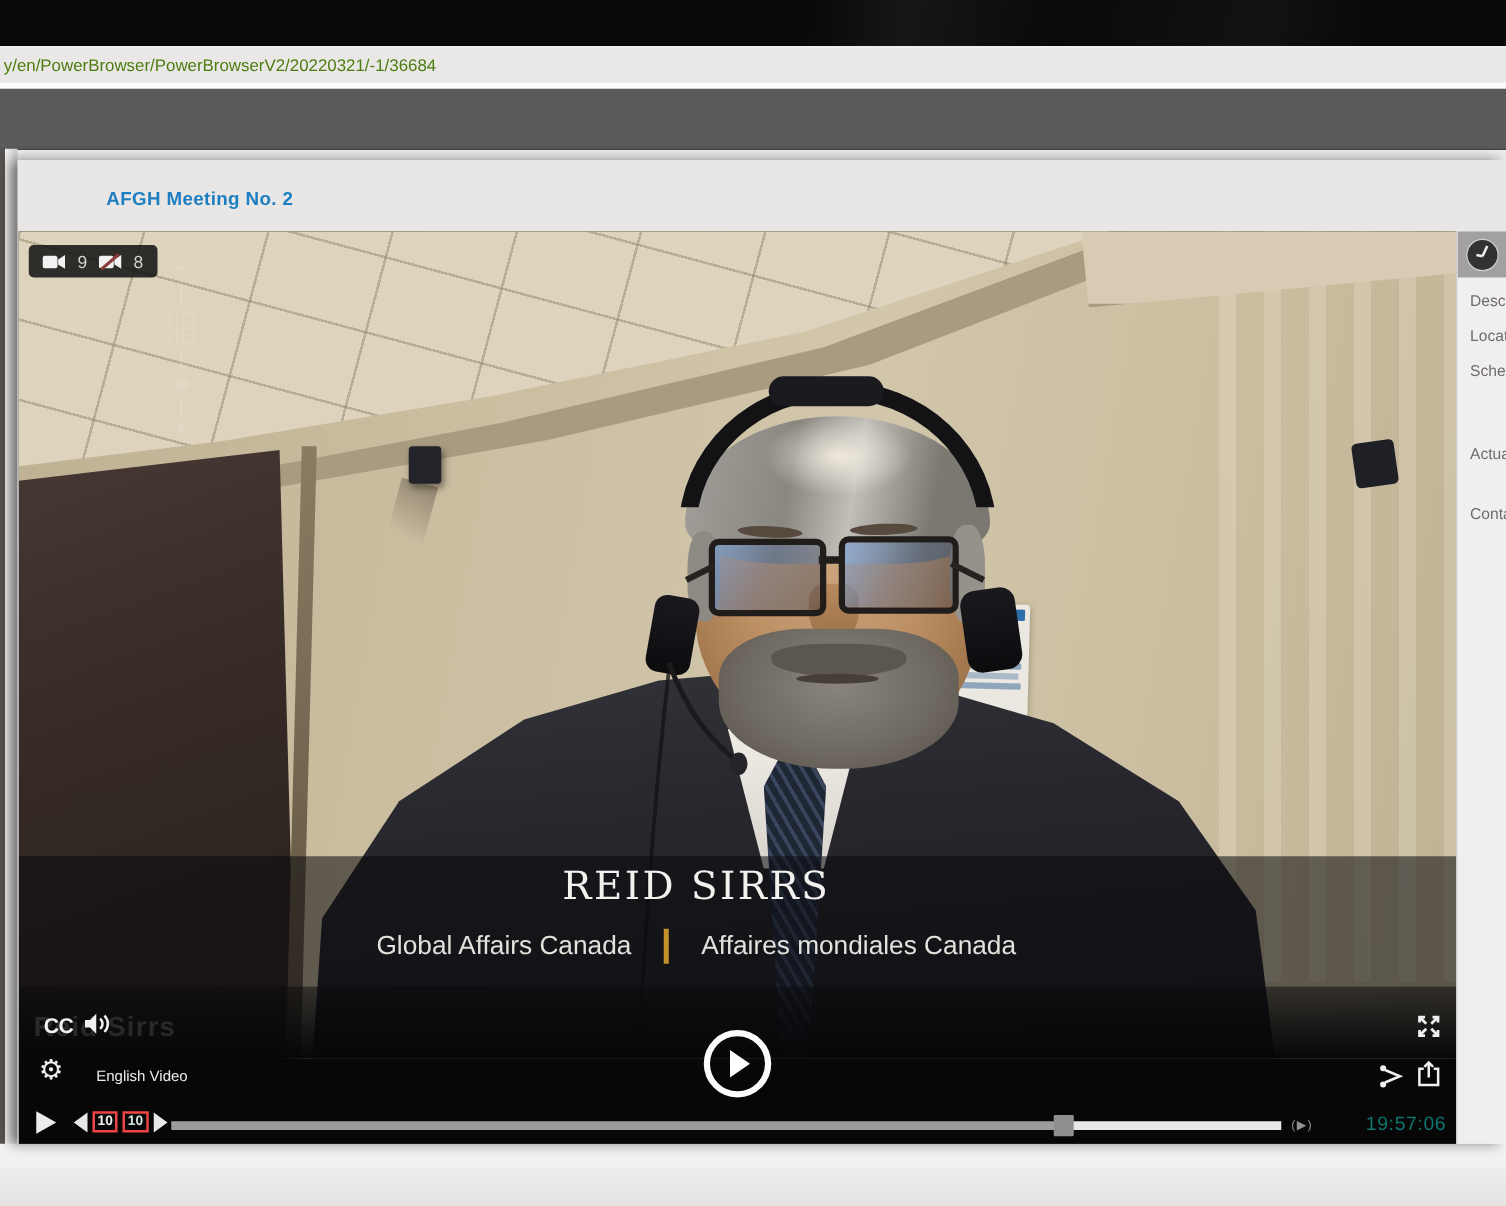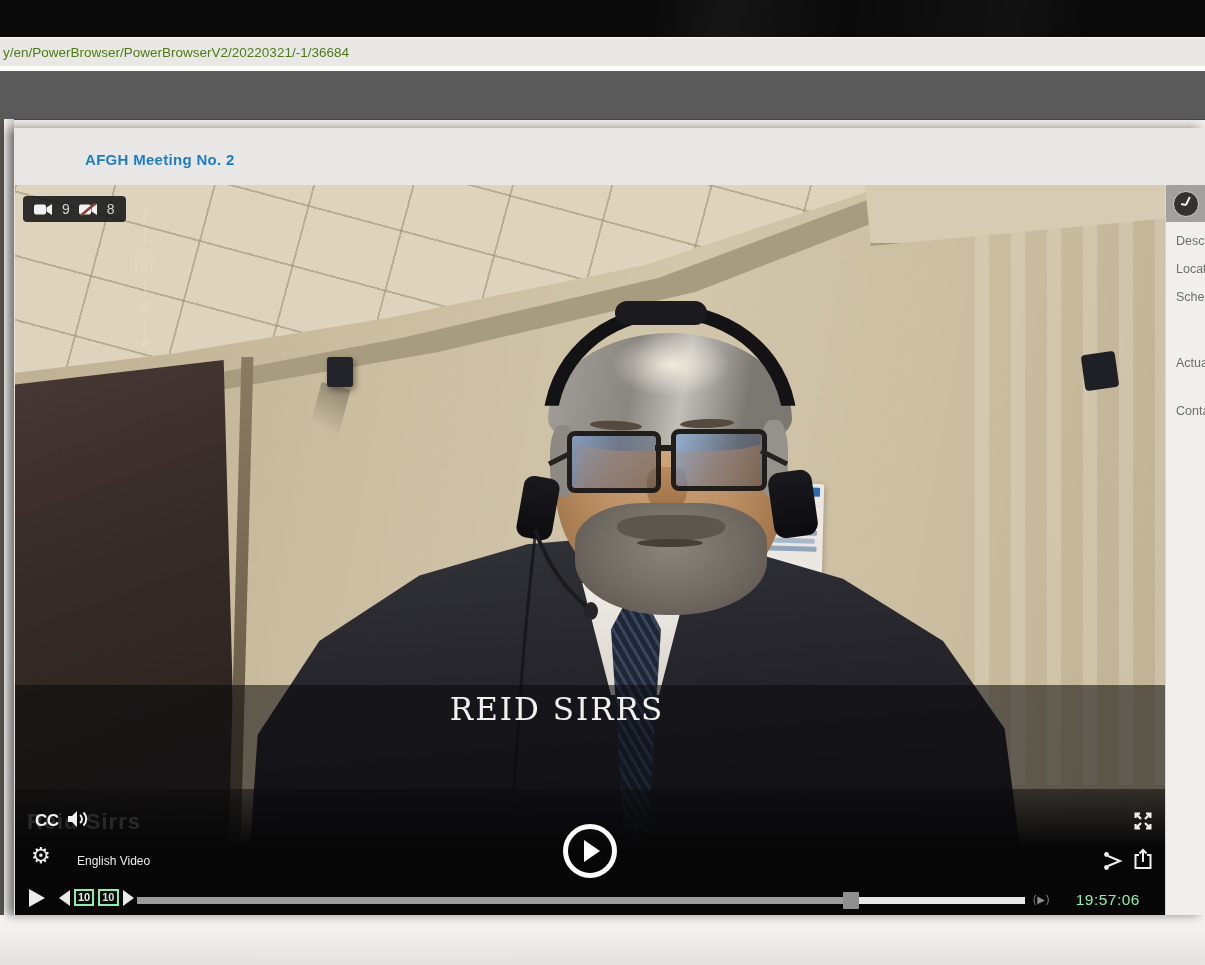--- a/index.html
+++ b/index.html
@@ -139,29 +139,29 @@
   .share-btn{left:1088px;top:666px;cursor:pointer;}
   .export-btn{left:1118px;top:663px;cursor:pointer;}
   .big-play{left:548px;top:639px;width:44px;height:44px;border:5px solid #fbfbfb;border-radius:50%;cursor:pointer;}
   .big-play::after{content:"";position:absolute;left:16px;top:11px;border-left:16px solid #fff;
     border-top:11px solid transparent;border-bottom:11px solid transparent;}
   .mini-play{left:14px;top:704px;width:0;height:0;border-left:16px solid #ececec;
     border-top:9px solid transparent;border-bottom:9px solid transparent;cursor:pointer;}
   .skip-group{left:44px;top:704px;display:flex;align-items:center;gap:4px;}
   .tri-l{width:0;height:0;border-right:11px solid #e8e8e8;border-top:8px solid transparent;border-bottom:8px solid transparent;cursor:pointer;}
   .tri-r{width:0;height:0;border-left:11px solid #e8e8e8;border-top:8px solid transparent;border-bottom:8px solid transparent;cursor:pointer;}
-  .box10{border:2px solid #86efac;font-size:11px;font-weight:700;line-height:13px;padding:0 2px;cursor:pointer;}
+  .box10{border:2px solid #ef4444;font-size:11px;font-weight:700;line-height:13px;padding:0 2px;cursor:pointer;}
   .box10.a{color:#eaf0ee;}
   .box10.b{color:#cfe4df;}
   .progress{left:122px;top:712px;width:888px;height:7px;display:flex;cursor:pointer;}
   .prog-left{position:relative;height:7px;background:#9c9c9c;}
   .prog-right{flex:1;height:7px;background:#e8e8e8;}
   .thumb{position:absolute;right:-8px;top:-5px;width:16px;height:17px;background:#8f8f8f;border-radius:1px;cursor:pointer;}
   .live-ind{left:1018px;top:709px;font-size:10px;letter-spacing:1px;color:#909090;}
-  .time{right:25px;top:706px;font-size:15.5px;letter-spacing:.5px;color:#86efac;}
+  .time{right:8px;top:706px;font-size:15.5px;letter-spacing:.5px;color:#0f766e;}
 
   
   .cam-badge{left:8px;top:11px;height:26px;display:flex;align-items:center;gap:9px;padding:0 11px;
     background:rgba(15,15,15,.85);border-radius:4px;}
   .cam-badge .cnt{font-size:14px;color:#d3d3d3;}
 
   
   .info{left:1151px;top:57px;width:40px;height:730px;background:#f1efee;overflow:hidden;
     border-left:1px solid rgba(0,0,0,.1);}
   .info-tab{position:absolute;left:0;top:0;width:100%;height:37px;background:#a3a1a0;display:flex;
@@ -259,20 +259,25 @@
           <path d="M556,268 L534,279" stroke="#26221f" stroke-width="5" fill="none"></path>
           <path d="M746,266 L772,279" stroke="#26221f" stroke-width="5" fill="none"></path>
           <path d="M520,352 C510,440 502,540 496,660" stroke="rgba(20,20,24,.8)" stroke-width="3" fill="none"></path>
         </svg>
       </div>
 
       <div class="abs lt-band"></div>
       <div class="abs lt-fade"></div>
       <div class="abs lt-solid"></div>
       <div class="abs lt-name">REID SIRRS</div>
+      <div class="abs lt-sub">
+        <span>Global Affairs Canada</span>
+        <span class="lt-divider"></span>
+        <span>Affaires mondiales Canada</span>
+      </div>
 
       <div class="abs ghost-name">Reid Sirrs</div>
 
       <div class="abs cam-badge">
         <svg width="19" height="13" viewBox="0 0 19 13">
           <rect x="0" y="1.5" width="12" height="10" rx="2" fill="#f2f2f2"></rect>
           <path d="M12.5 4.5L18 1v11l-5.5-3.5z" fill="#f2f2f2"></path>
         </svg>
         <span class="cnt">9</span>
         <svg width="19" height="13" viewBox="0 0 19 13">

